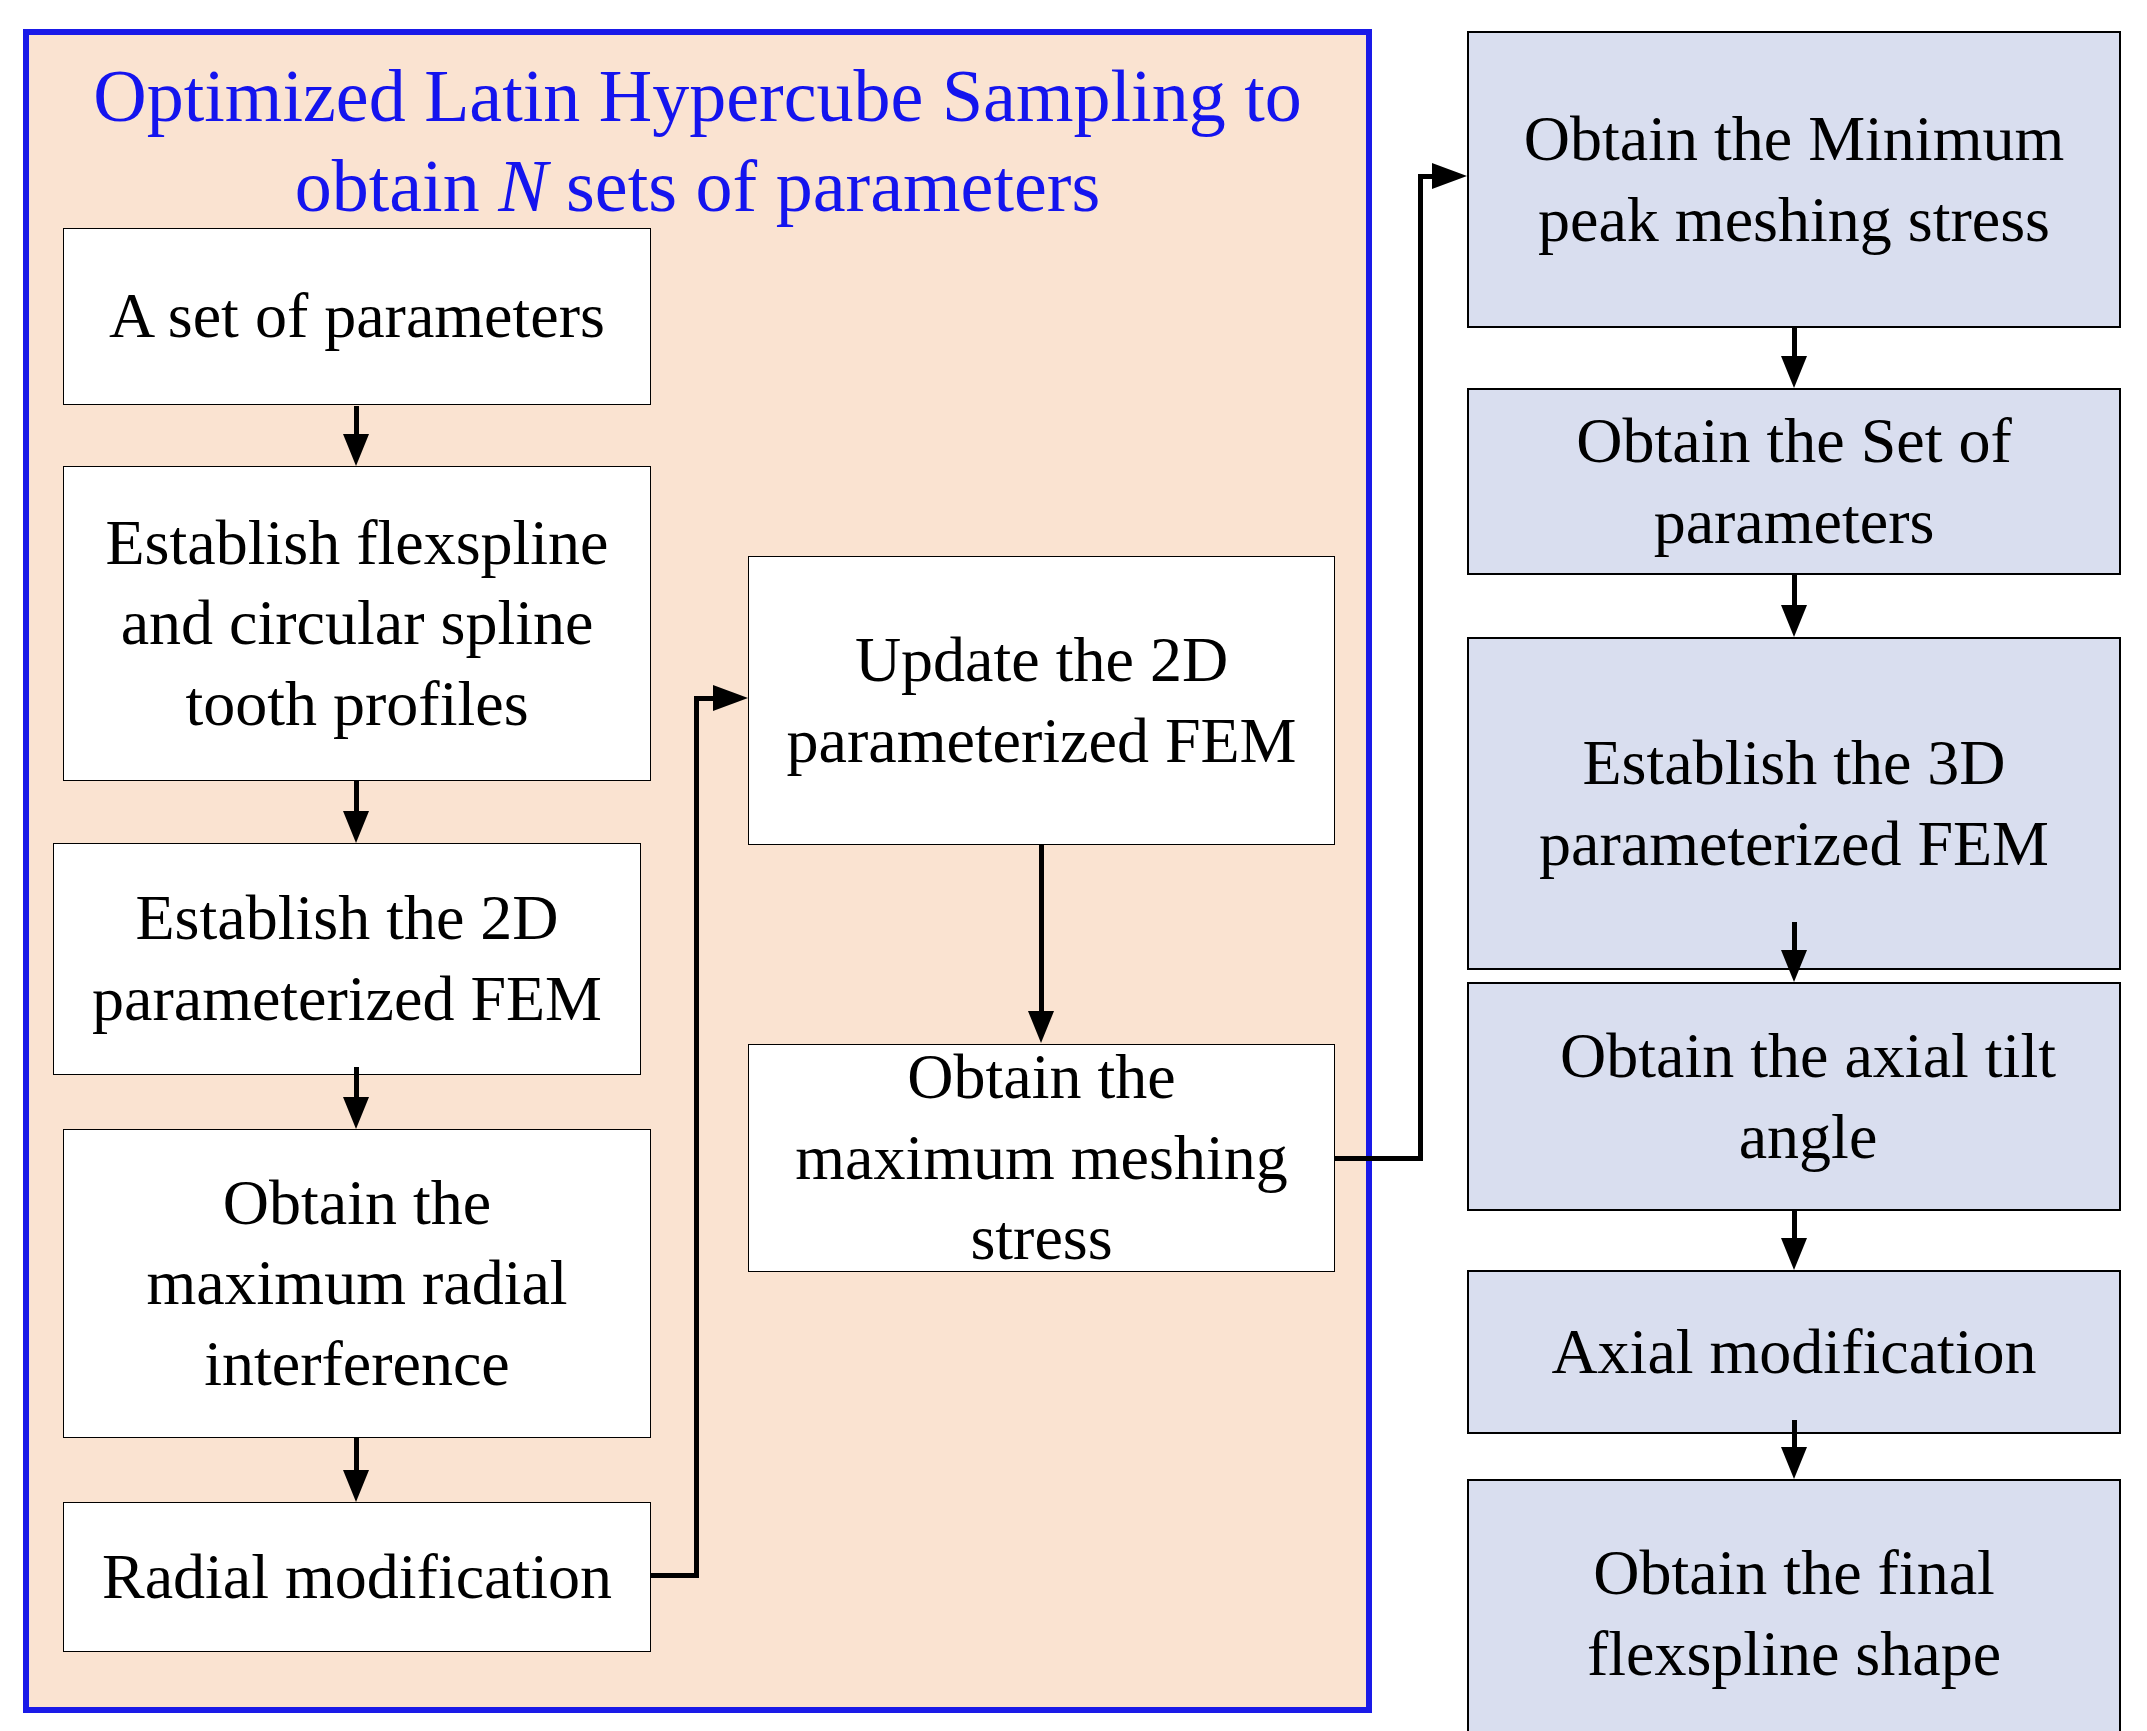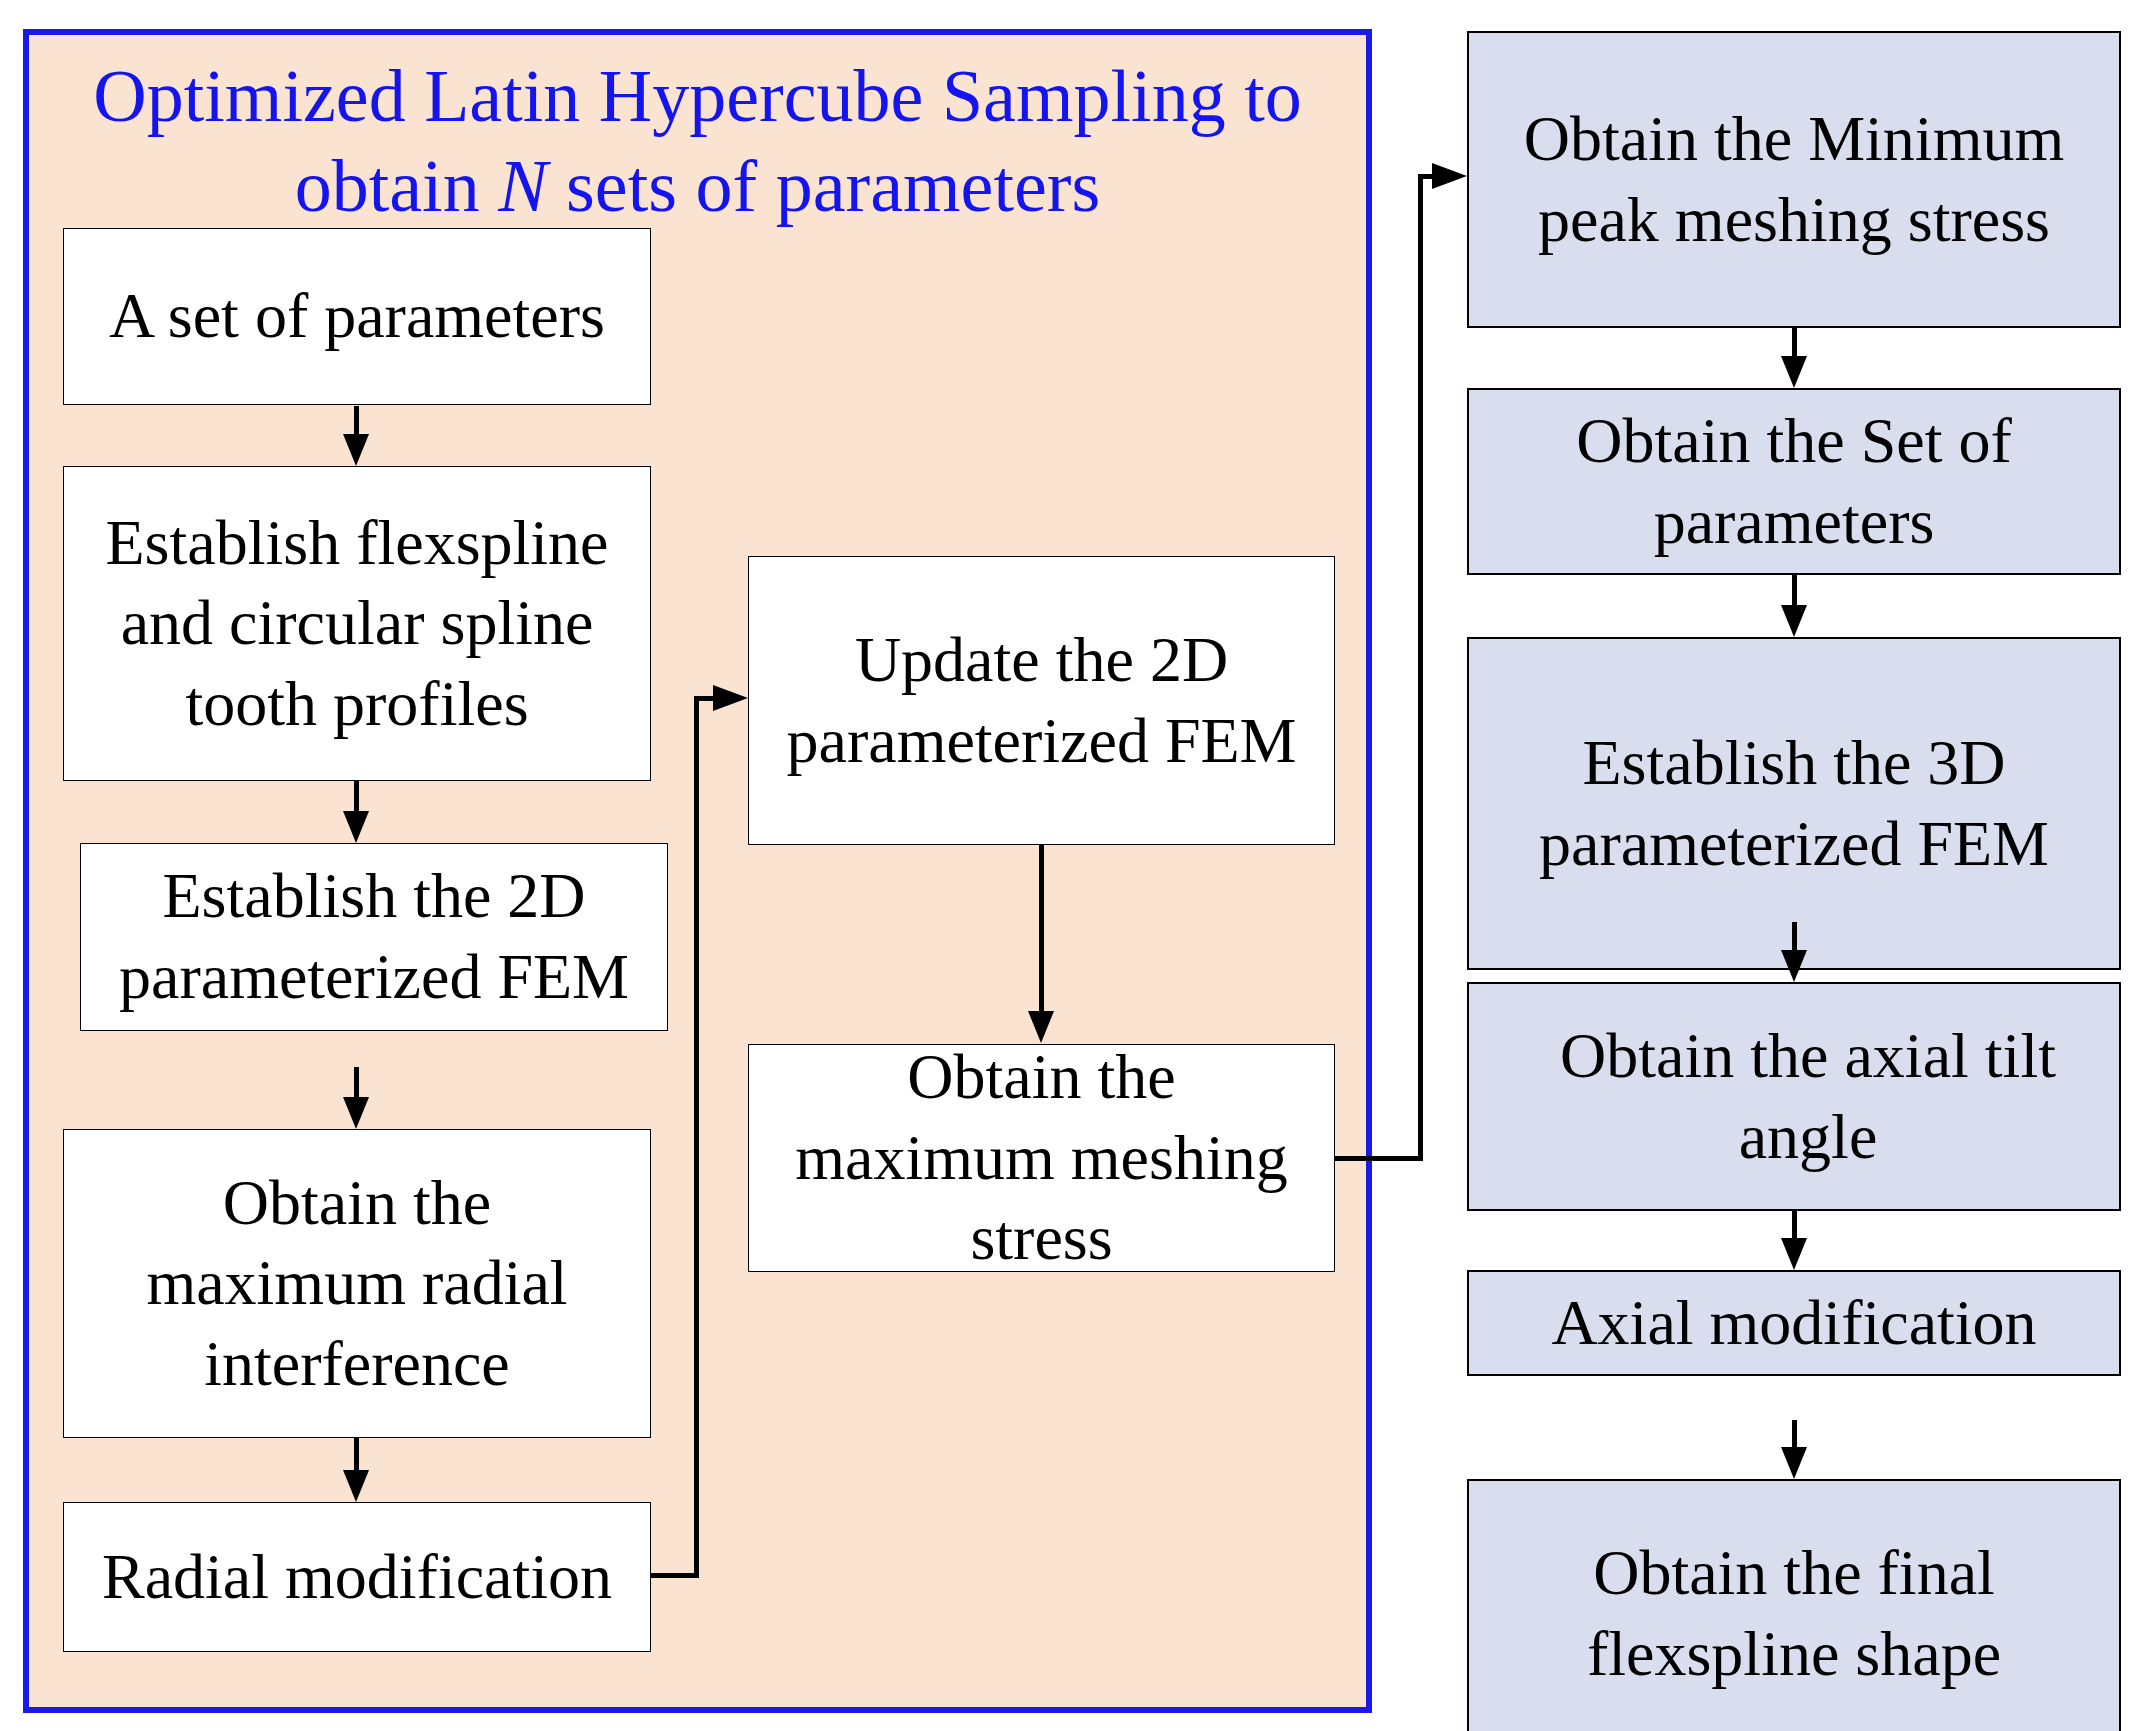--- a/index.html
+++ b/index.html
@@ -78,21 +78,21 @@
   </div>
 
   <div class="box white-box" style="left:63px; top:228px; width:588px; height:177px;">
     <span class="box-text">A set of parameters</span>
   </div>
   <div class="box white-box" style="left:63px; top:466px; width:588px; height:315px;">
     <span class="box-text">Establish flexspline
 and circular spline
 tooth profiles</span>
   </div>
-  <div class="box white-box" style="left:80px; top:843px; width:588px; height:188px;">
+  <div class="box white-box" style="left:53px; top:843px; width:588px; height:232px;">
     <span class="box-text">Establish the 2D
 parameterized FEM</span>
   </div>
   <div class="box white-box" style="left:63px; top:1129px; width:588px; height:309px;">
     <span class="box-text">Obtain the
 maximum radial
 interference</span>
   </div>
   <div class="box white-box" style="left:63px; top:1502px; width:588px; height:150px;">
     <span class="box-text">Radial modification</span>
@@ -117,21 +117,21 @@
 parameters</span>
   </div>
   <div class="box lav-box" style="left:1467px; top:637px; width:654px; height:333px;">
     <span class="box-text">Establish the 3D
 parameterized FEM</span>
   </div>
   <div class="box lav-box" style="left:1467px; top:982px; width:654px; height:229px;padding-left:28px;">
     <span class="box-text">Obtain the axial tilt
 angle</span>
   </div>
-  <div class="box lav-box" style="left:1467px; top:1270px; width:654px; height:106px;">
+  <div class="box lav-box" style="left:1467px; top:1270px; width:654px; height:164px;">
     <span class="box-text">Axial modification</span>
   </div>
   <div class="box lav-box" style="left:1467px; top:1479px; width:654px; height:269px;">
     <span class="box-text">Obtain the final
 flexspline shape</span>
   </div>
 
   <div class="arrow-down" style="left:343px; top:406px; height:60px;">
       <div class="shaft"></div>
       <div class="head"></div>

